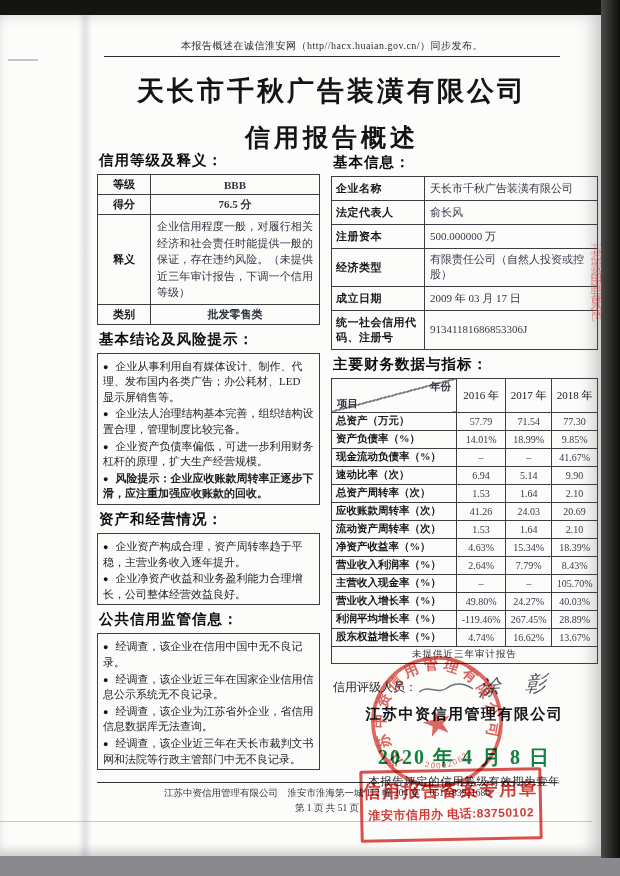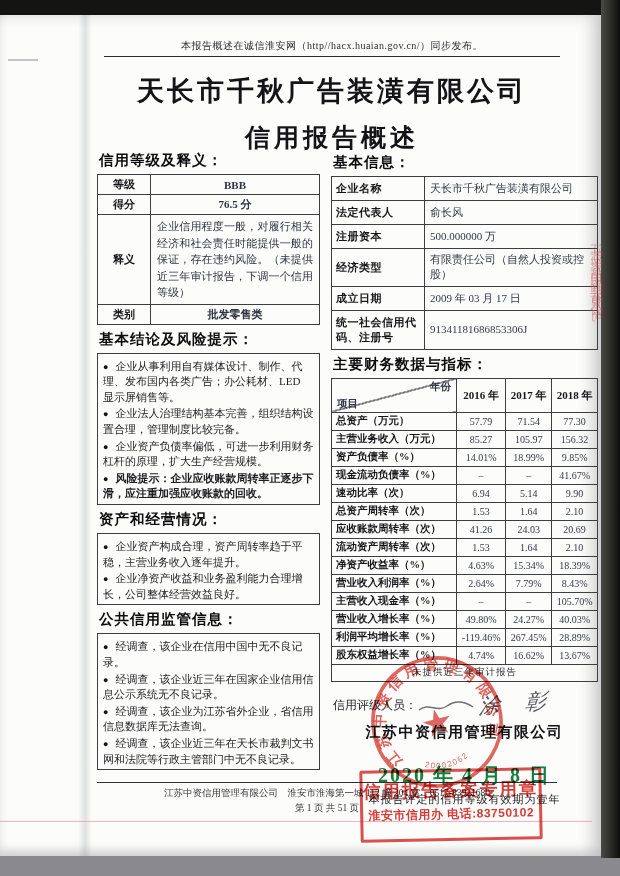--- a/index.html
+++ b/index.html
@@ -55,21 +55,21 @@
   .info-tbl td.val{color:#323848;font-size:11px;line-height:1.4;word-break:break-all;padding:3px 5px;}
 
   
   .fin-tbl td{padding:1.5px 2px;font-size:10px;text-align:center;color:#323848;}
   .fin-tbl td.lbl{text-align:left;font-weight:bold;color:#16161a;font-size:10.5px;padding-left:4px;width:118px;}
   .fin-tbl td.note{font-size:9.5px;color:#2a2a32;letter-spacing:1px;}
   .corner-cell{position:relative;height:30px;padding:0;
     background:linear-gradient(to bottom right,transparent calc(50% - .6px),#3d3d45 calc(50% - .6px),#3d3d45 calc(50% + .6px),transparent calc(50% + .6px));}
   .corner-cell .tr{position:absolute;right:5px;top:1px;font-size:10.5px;font-weight:bold;}
   .corner-cell .bl{position:absolute;left:5px;bottom:1px;font-size:10.5px;font-weight:bold;}
-  .fin-tbl td.year{font-weight:bold;color:#16161a;font-size:11px;}
+  .fin-tbl td.year{font-weight:normal;color:#16161a;font-size:11px;}
 
   
   .sig-row{margin-top:9px;font-size:12px;color:#26262c;position:relative;height:26px;}
   .sig-label{position:absolute;left:2px;top:6px;}
   .handwriting{position:absolute;left:148px;top:-2px;font-size:21px;color:#3c3c46;
     font-style:italic;letter-spacing:10px;transform:rotate(-5deg) skewX(-10deg);opacity:.85;}
   .scribble{position:absolute;left:86px;top:10px;width:58px;height:12px;}
   .issuer-co{margin-top:6px;text-align:center;font-size:15px;font-weight:bold;letter-spacing:1.5px;color:#141418;}
   .issuer-date{margin-top:20px;text-align:center;font-size:20px;font-weight:bold;letter-spacing:2px;color:#15803d;}
   .issuer-valid{margin-top:3px;text-align:center;font-size:11px;letter-spacing:1px;color:#202026;}
@@ -198,26 +198,20 @@
         <td class="year">2017 年</td>
         <td class="year">2018 年</td>
       </tr>
       <tr>
             <td class="lbl">总资产（万元）</td>
             <td>57.79</td>
             <td>71.54</td>
             <td>77.30</td>
           </tr>
       <tr>
-            <td class="lbl">主营业务收入（万元）</td>
-            <td>85.27</td>
-            <td>105.97</td>
-            <td>156.32</td>
-          </tr>
-      <tr>
             <td class="lbl">资产负债率（%）</td>
             <td>14.01%</td>
             <td>18.99%</td>
             <td>9.85%</td>
           </tr>
       <tr>
             <td class="lbl">现金流动负债率（%）</td>
             <td>–</td>
             <td>–</td>
             <td>41.67%</td>

